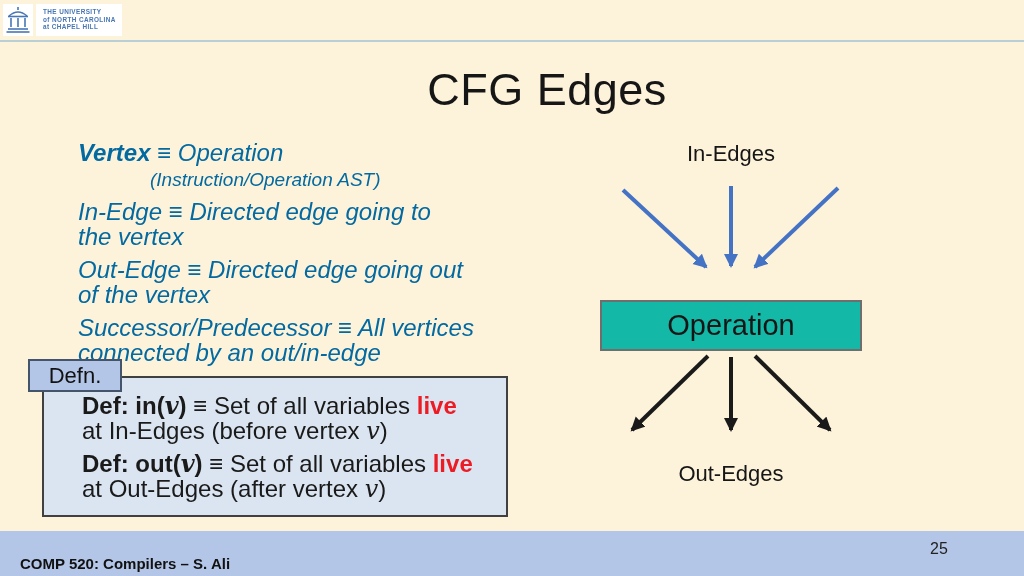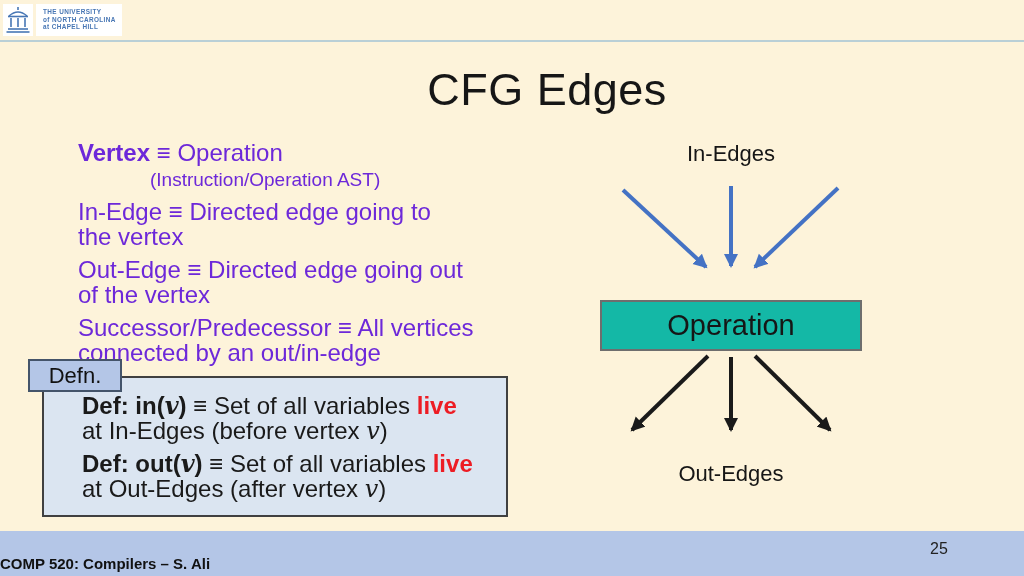--- a/index.html
+++ b/index.html
@@ -40,22 +40,22 @@
     position: absolute; left: 0; top: 64px; width: 1024px;
     text-align: center;
     font-size: 45px; font-weight: 400; color: #161616;
     letter-spacing: 0.5px;
     margin-left: 35px;
   }
 
   
   .left-col {
     position: absolute; left: 78px; top: 140px; width: 460px;
-    color: #6d28d9;
-    font-size: 24px; line-height: 25px;
+    color: #0369a1;
+    font-size: 24px; line-height: 25px; font-style: italic;
   }
   .left-col p { margin-bottom: 8px; }
   .left-col p.sub {
     font-size: 19px; line-height: 20px;
     margin-left: 72px; margin-top: -3px; margin-bottom: 9px;
   }
   .b  { font-weight: bold; }
   .r  { font-weight: bold; color: #ED1C24; }
   .mv  { font-style: italic; font-family: "DejaVu Serif", serif; }
   .mvb { font-style: italic; font-weight: bold; font-family: "DejaVu Serif", serif; }
@@ -102,21 +102,21 @@
     pointer-events: none;
   }
 
   
   .footer-bar {
     position: absolute; left: 0; top: 531px;
     width: 1024px; height: 45px;
     background: #B4C6E7;
   }
   .footer-text {
-    position: absolute; left: 0; bottom: 4px;
+    position: absolute; left: 20px; bottom: 4px;
     font-size: 15px; font-weight: bold; color: #111;
   }
   .page-number {
     position: absolute; left: 930px; top: 9px;
     font-size: 16px; color: #222;
   }
 </style>
 </head>
 <body>
 

